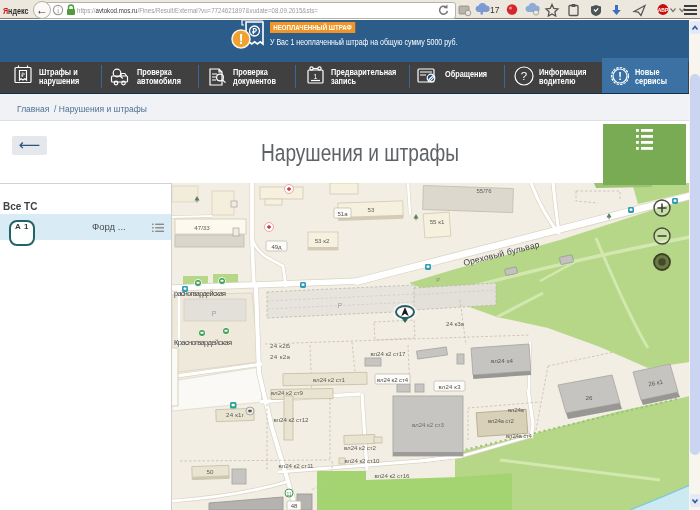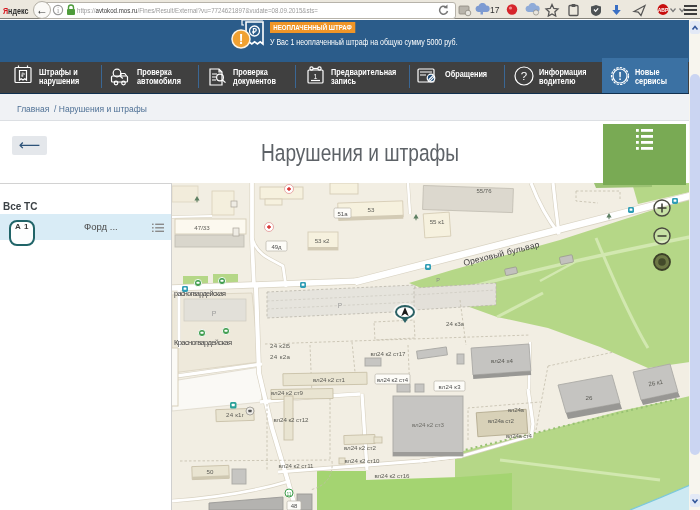--- a/index.html
+++ b/index.html
@@ -35,21 +35,21 @@
   #backsq { left:12px; top:136px; width:35px; height:19px; background:#e4e7eb; border-radius:2px; color:#2d5379; text-align:center; font-size:15px; line-height:17px; }
   #title { left:230px; top:139px; width:260px; text-align:center; font-size:24.5px; color:#5d6267; white-space:nowrap; transform:scaleX(0.78); transform-origin:50% 50%; }
   #greenbtn { left:603px; top:124px; width:83px; height:61px; background:#79aa54; color:#fff; text-align:center; z-index:5; }
   #greenbtn .cap { font-size:9.5px; line-height:12.5px; margin-top:0px; }
 
   
   #sidebar { left:0; top:183px; width:172px; height:327px; background:#fff; border-top:1px solid #d2d2d2; border-right:1px solid #cfcfcf; }
   #alltc { left:3px; top:193px; font-size:10px; font-weight:bold; color:#3c4246;margin-top:8px; }
   #selrow { left:0; top:214px; width:171px; height:26px; background:#d9ecf6; }
   #plate { left:9px; top:220px; width:26px; height:26px; background:#fdfefe; border:2px solid #206468; border-radius:8px; font-size:8px; font-weight:bold; color:#3a3a3a; text-align:center; line-height:10px; letter-spacing:0.5px; }
-  #ford { left:84px; top:221px; font-size:9.5px; color:#4a4a4a; }
+  #ford { left:92px; top:221px; font-size:9.5px; color:#4a4a4a; }
 
   
   #sbtrack { left:689px; top:20px; width:11px; height:490px; background:#f7f5ee; }
   #sbup { left:690px; top:21px; width:10px; height:13px; background:#e3e9f6; border-radius:2px; }
   #sbdown { left:690px; top:494px; width:10px; height:13px; background:#e3e9f6; border-radius:2px; }
   #sbthumb { left:690px; top:74px; width:10px; height:381px; background:#cbd5f2; border-radius:5px; }
 </style>
 </head>
 <body>
 

